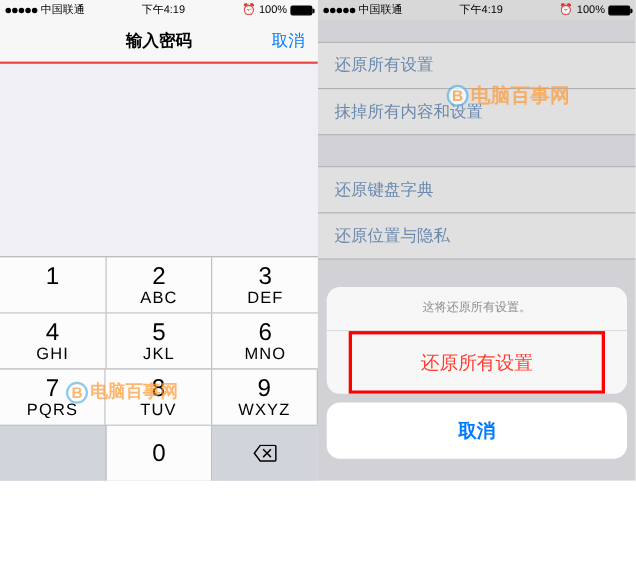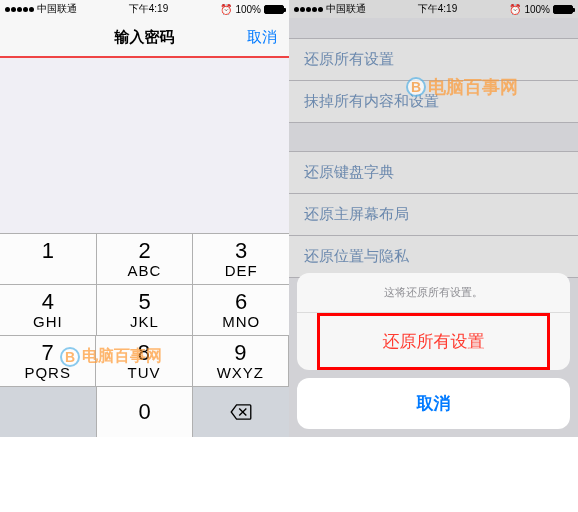--- a/index.html
+++ b/index.html
@@ -47,21 +47,21 @@
 
 .settings-list { background: #efeff4; }
 .settings-group { margin-top: 28px; background: #fff; border-top: 1px solid #c8c7cc; border-bottom: 1px solid #c8c7cc; }
 .settings-group:first-child { margin-top: 20px; }
 .settings-item { padding: 11px 15px; font-size: 15px; color: #007aff; border-bottom: 1px solid #c8c7cc; }
 .settings-item:last-child { border-bottom: none; }
 .settings-item.dim { color: #7a9cc6; }
 
 .dim-overlay { position: absolute; inset: 0; background: rgba(0,0,0,0.12); }
 
-.action-sheet { position: absolute; bottom: 0; left: 0; right: 0; padding: 8px; }
+.action-sheet { position: absolute; bottom: 12px; left: 0; right: 0; padding: 8px; }
 .sheet-group { background: #f7f7f7; border-radius: 12px; overflow: hidden; margin-bottom: 8px; }
 .sheet-msg { padding: 12px 20px; text-align: center; font-size: 11px; color: #8e8e93; border-bottom: 1px solid #dcdcdc; line-height: 1.4; }
 .sheet-btn { padding: 14px; text-align: center; font-size: 17px; cursor: pointer; }
 .sheet-btn.destructive { color: #ff3b30; }
 .sheet-cancel { background: #fff; border-radius: 12px; padding: 14px; text-align: center; font-size: 17px; color: #007aff; font-weight: 600; cursor: pointer; }
 .red-box { border: 3px solid #ff0000; margin: 0 20px; }
 </style>
 </head>
 <body>
 
@@ -182,21 +182,20 @@
   </div>
 
 
   <div class="settings-list">
     <div class="settings-group">
       <div class="settings-item dim">还原所有设置</div>
       <div class="settings-item dim">抹掉所有内容和设置</div>
     </div>
     <div class="settings-group">
       <div class="settings-item dim">还原键盘字典</div>
-      <div class="settings-item dim">还原主屏幕布局</div>
       <div class="settings-item dim">还原位置与隐私</div>
     </div>
   </div>
 
   <div class="watermark wm2" style="z-index:2">
     <span class="logo-circle">B</span>
       <span>电脑百事网</span>
   </div>
 
   <div class="action-sheet" style="z-index:3">

